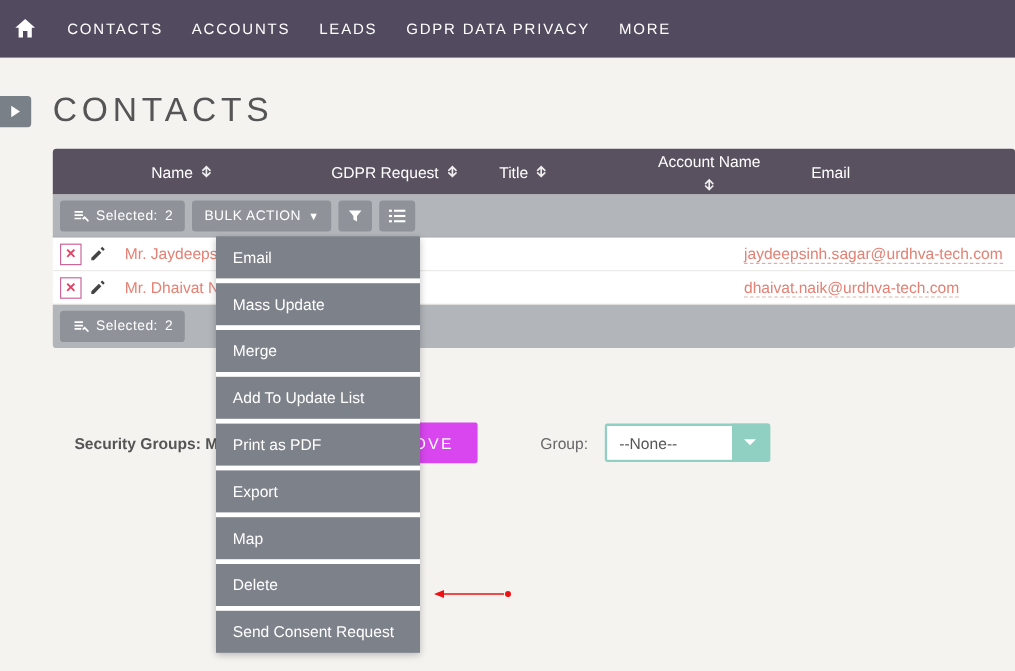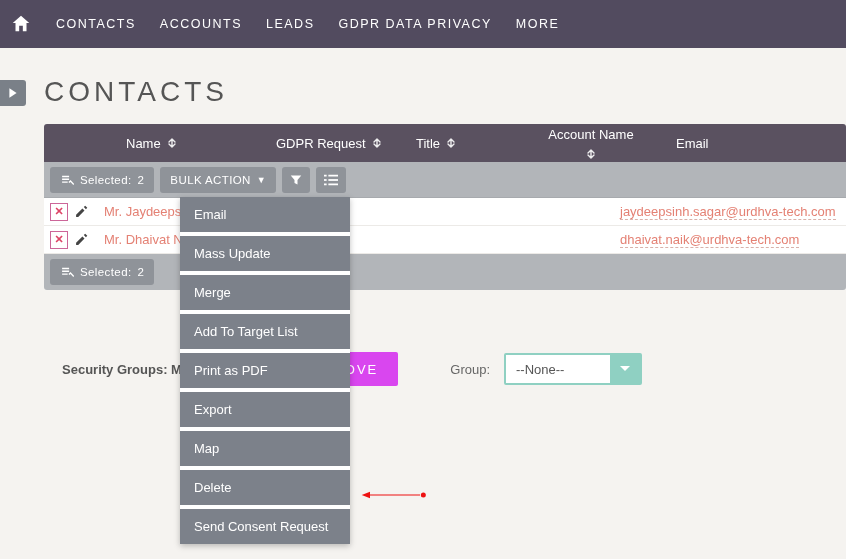--- a/index.html
+++ b/index.html
@@ -329,21 +329,21 @@
         </div>
       </div>
     </div>
   </div>
 </div>
 
 <div class="dropdown">
   <div class="dropdown-item">Email</div>
   <div class="dropdown-item">Mass Update</div>
   <div class="dropdown-item">Merge</div>
-  <div class="dropdown-item">Add To Target List</div>
+  <div class="dropdown-item">Add To Update List</div>
   <div class="dropdown-item">Print as PDF</div>
   <div class="dropdown-item">Export</div>
   <div class="dropdown-item">Map</div>
   <div class="dropdown-item">Delete</div>
   <div class="dropdown-item">Send Consent Request</div>
 </div>
 
 <svg class="arrow" width="80" height="12" viewBox="0 0 80 12">
   <line x1="8" y1="6" x2="70" y2="6" stroke="#e11" stroke-width="1.4"></line>
   <polygon points="0,6 10,2 10,10" fill="#e11"></polygon>

